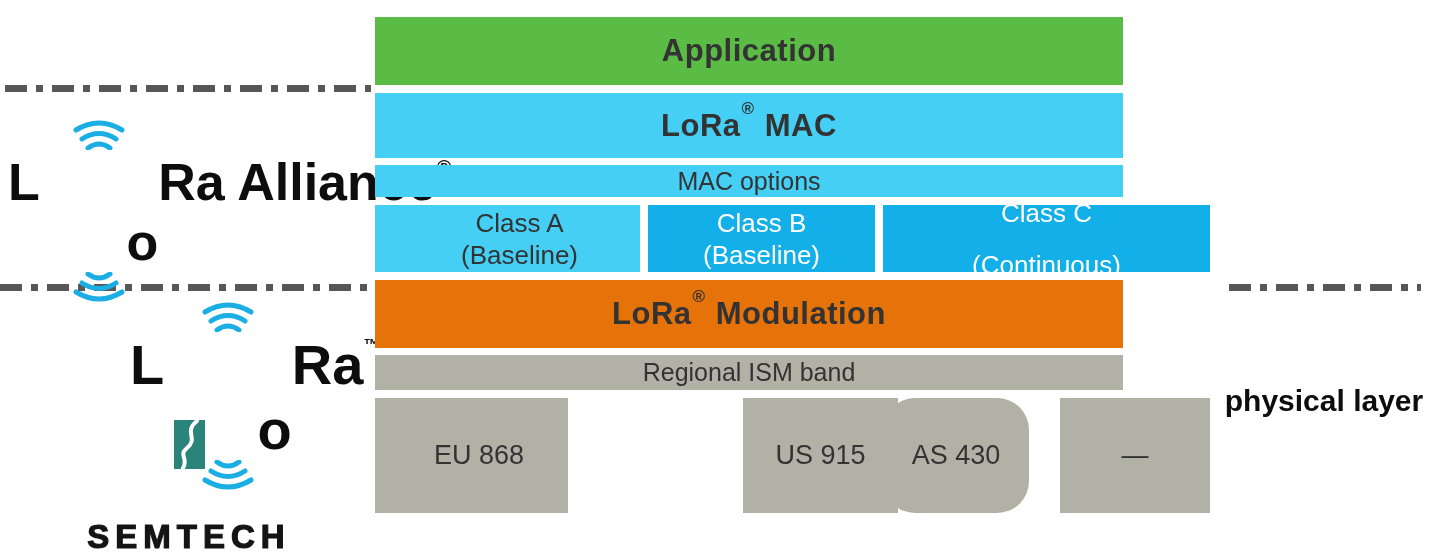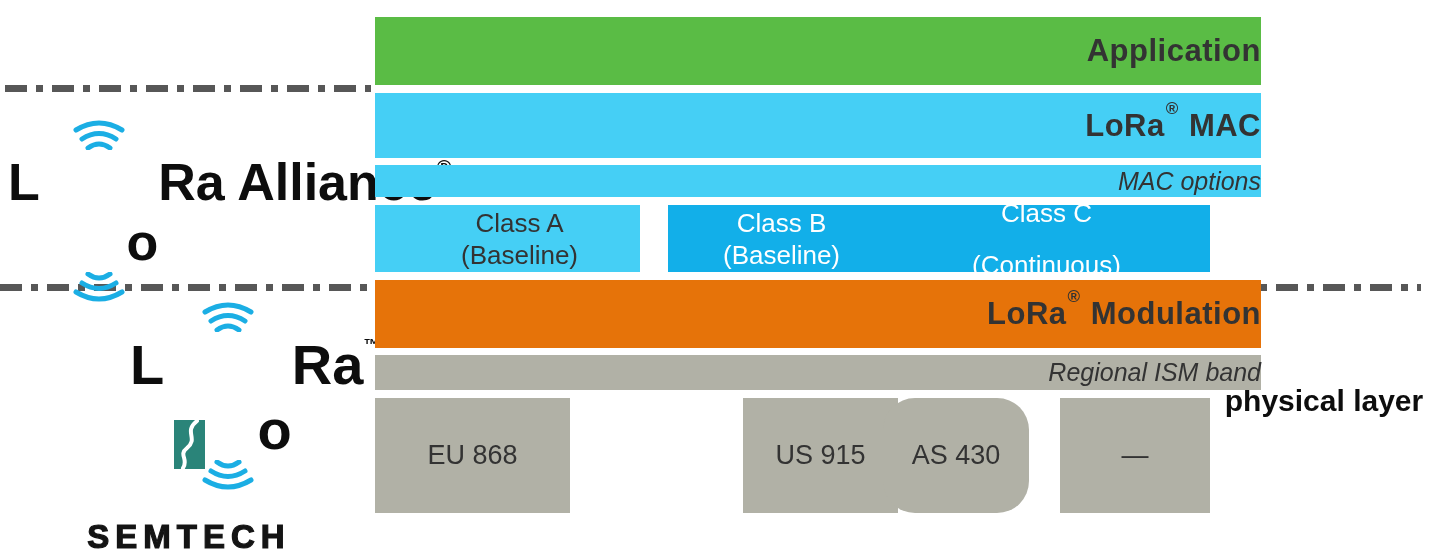--- a/index.html
+++ b/index.html
@@ -23,35 +23,35 @@
       transparent 38px 47px);
   }
   .dash-top { left: 5px;    top: 85px;  width: 366px; }
   .dash-mid-left  { left: 0px;    top: 284px; width: 372px; }
   .dash-mid-right { left: 1229px; top: 284px; width: 192px; }
 
   
   .row {
     position: absolute;
     left: 375px;
-    width: 886px;
-    display: flex;
-    align-items: center;
-    justify-content: flex-end;
+    width: 748px;
+    display: flex;
+    align-items: center;
+    justify-content: center;
     box-sizing: border-box;
     color: var(--text_dark, #333333);
   }
   .r-app  { top: 17px;  height: 68px; background: var(--green, #5ABC45); }
   .r-mac  { top: 93px;  height: 65px; background: var(--light_blue, #45CFF5); }
   .r-opts { top: 165px; height: 32px; background: var(--light_blue, #45CFF5); }
   .r-mod  { top: 280px; height: 68px; background: var(--orange, #E67309); }
   .r-ism  { top: 355px; height: 35px; background: var(--gray, #B1B1A6); }
 
   .row-title { font-size: 31px; font-weight: bold; letter-spacing: 0.5px; }
-  .row-sub   { font-size: 25px; font-weight: normal; font-style: italic; }
+  .row-sub   { font-size: 25px; font-weight: normal; }
 
   sup.mark {
     font-size: 55%;
     line-height: 0;
     position: relative;
     top: -0.62em;
     padding: 0 1px;
   }
 
   
@@ -63,36 +63,36 @@
     flex-direction: column;
     align-items: center;
     justify-content: center;
     font-size: 26px;
     line-height: 32px;
     box-sizing: border-box;
   }
   .cbox.light { background: var(--light_blue, #45CFF5); color: var(--text_dark, #333333); padding-left: 24px; }
   .cbox.dark  { background: var(--dark_blue, #12AFE9);  color: #ffffff; }
   .cbox-a { left: 375px; width: 265px; }
-  .cbox-b { left: 648px; width: 227px; margin-left: 20px; }
+  .cbox-b { left: 648px; width: 227px; }
   .cbox-c { left: 883px; width: 327px; gap: 20px; }
 
   
   .bbox {
     position: absolute;
     top: 398px;
     height: 115px;
     background: var(--gray, #B1B1A6);
     display: flex;
     align-items: center;
     justify-content: center;
     font-size: 27px;
     color: var(--text_dark, #333333);
   }
-  .bbox-0 { left: 375px;  width: 195px; }
+  .bbox-0 { left: 375px;  width: 178px; padding-left: 15px; }
   .bbox-1 { left: 578px;  width: 157px; }
   .bbox-2 { left: 743px;  width: 155px; }
   .bbox-3 { left: 883px;  width: 146px; border-radius: 32px; }
   .bbox-4 { left: 1060px; width: 150px; }
 
   
   .alliance-logo {
     position: absolute;
     left: 8px;
     top: 152px;

